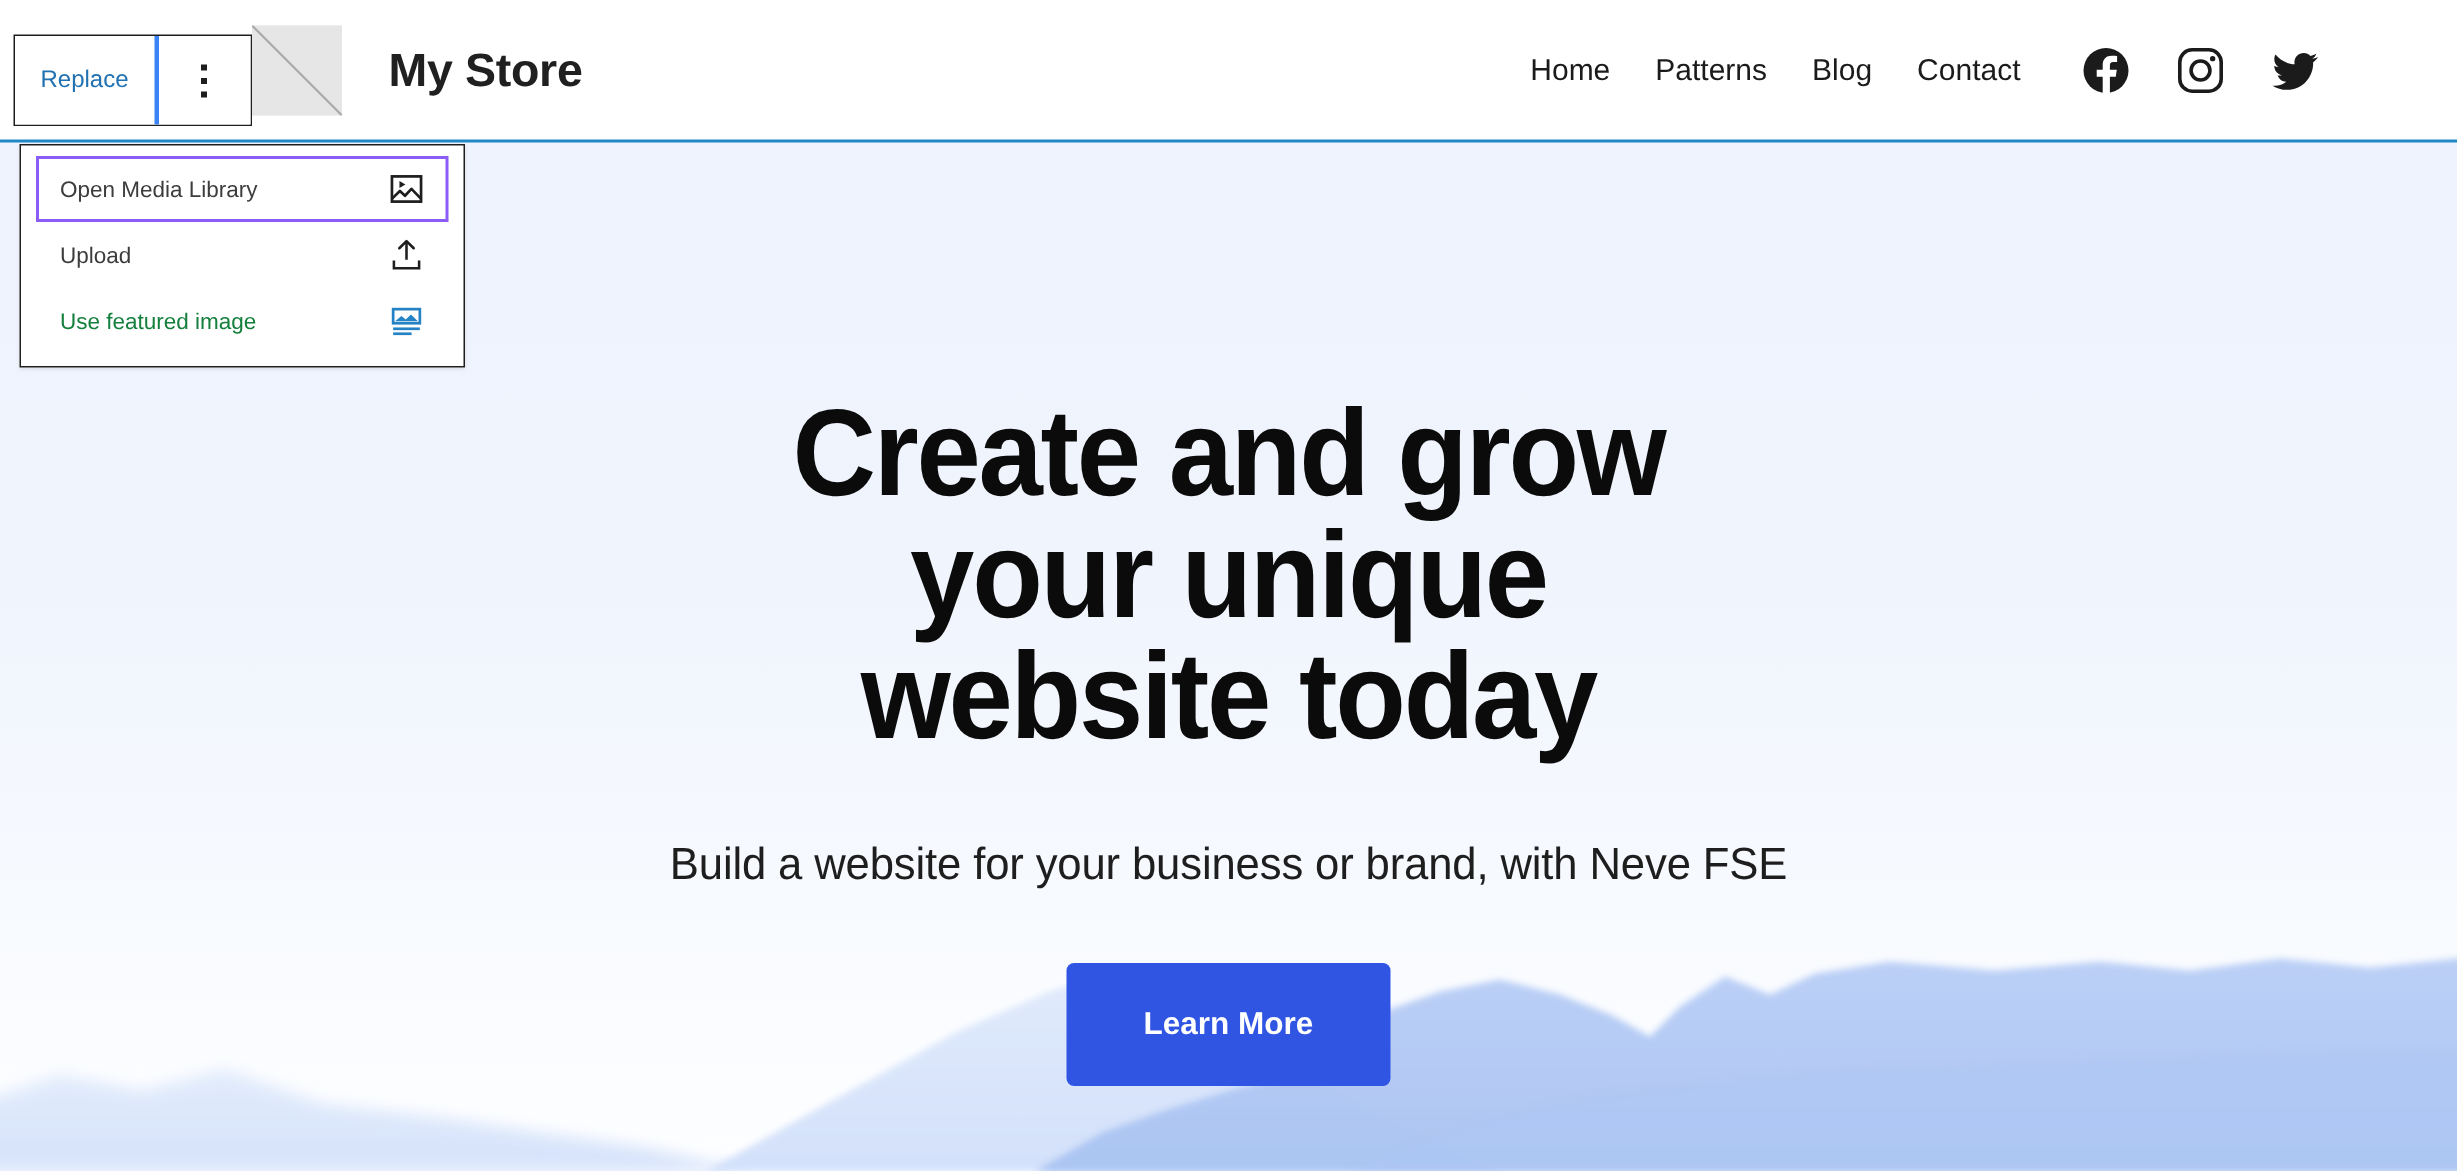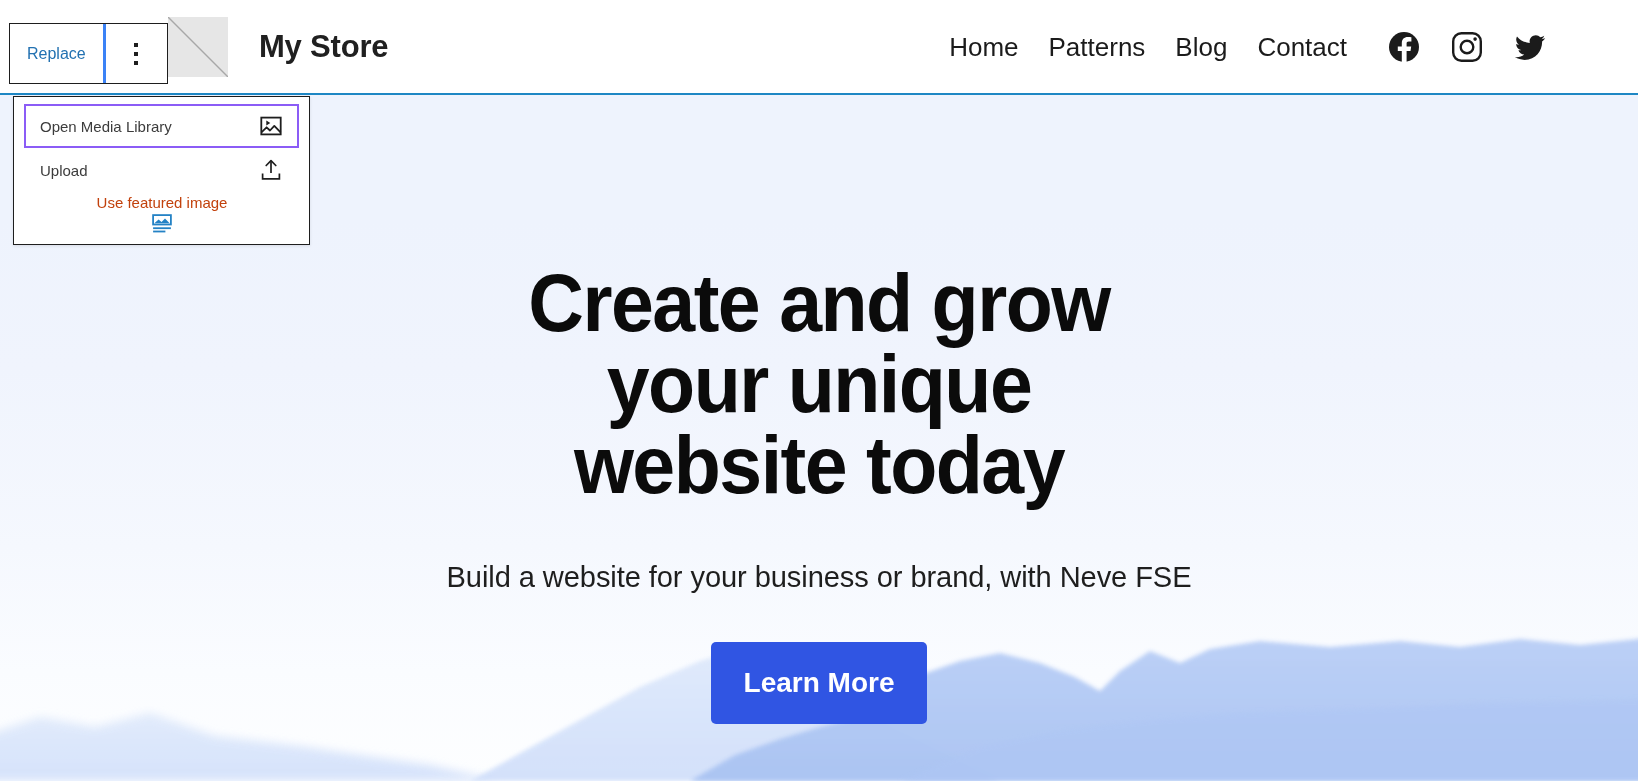--- a/index.html
+++ b/index.html
@@ -69,21 +69,21 @@
   }
 
   .nav-list {
     display: flex;
     align-items: center;
     gap: 0px;
     list-style: none;
     margin: 0; padding: 0;
   }
   .nav-item {
-    font-size: 26px;
+    font-size: 20px;
     color: #1b1b1b;
     padding: 0 15px;
     cursor: pointer;
     white-space: nowrap;
   }
 
   .social-list {
     display: flex;
     align-items: center;
     margin-left: 26px;
@@ -174,22 +174,21 @@
     font-size: 15px;
     color: #3c3c3c;
     cursor: pointer;
     background: #ffffff;
     border: 2px solid transparent;
   }
   .dd-item.focused {
     border: 2px solid #8b5cf6;
   }
   .dd-item.linkish {
-    color: #c2410c;
-    flex-direction: column;
+    color: #15803d;
   }
   .dd-label { white-space: nowrap; }
   .dd-icon { width: 26px; height: 26px; display: flex; align-items: center; justify-content: center; }
   .dd-icon svg { display: block; }
 
   
   .hero {
     position: absolute;
     top: 94px; left: 0;
     width: 1638px;
@@ -249,21 +248,21 @@
   }
 
   .hero-buttons {
     display: flex;
     align-items: center;
     gap: 29px;
     padding-top: 48px;
   }
   .btn {
     font-family: inherit;
-    font-size: 28px;
+    font-size: 21px;
     font-weight: bold;
     cursor: pointer;
     display: flex;
     align-items: center;
     justify-content: center;
   }
   .btn-primary {
     width: 216px;
     height: 82px;
     background: #3055e3;

